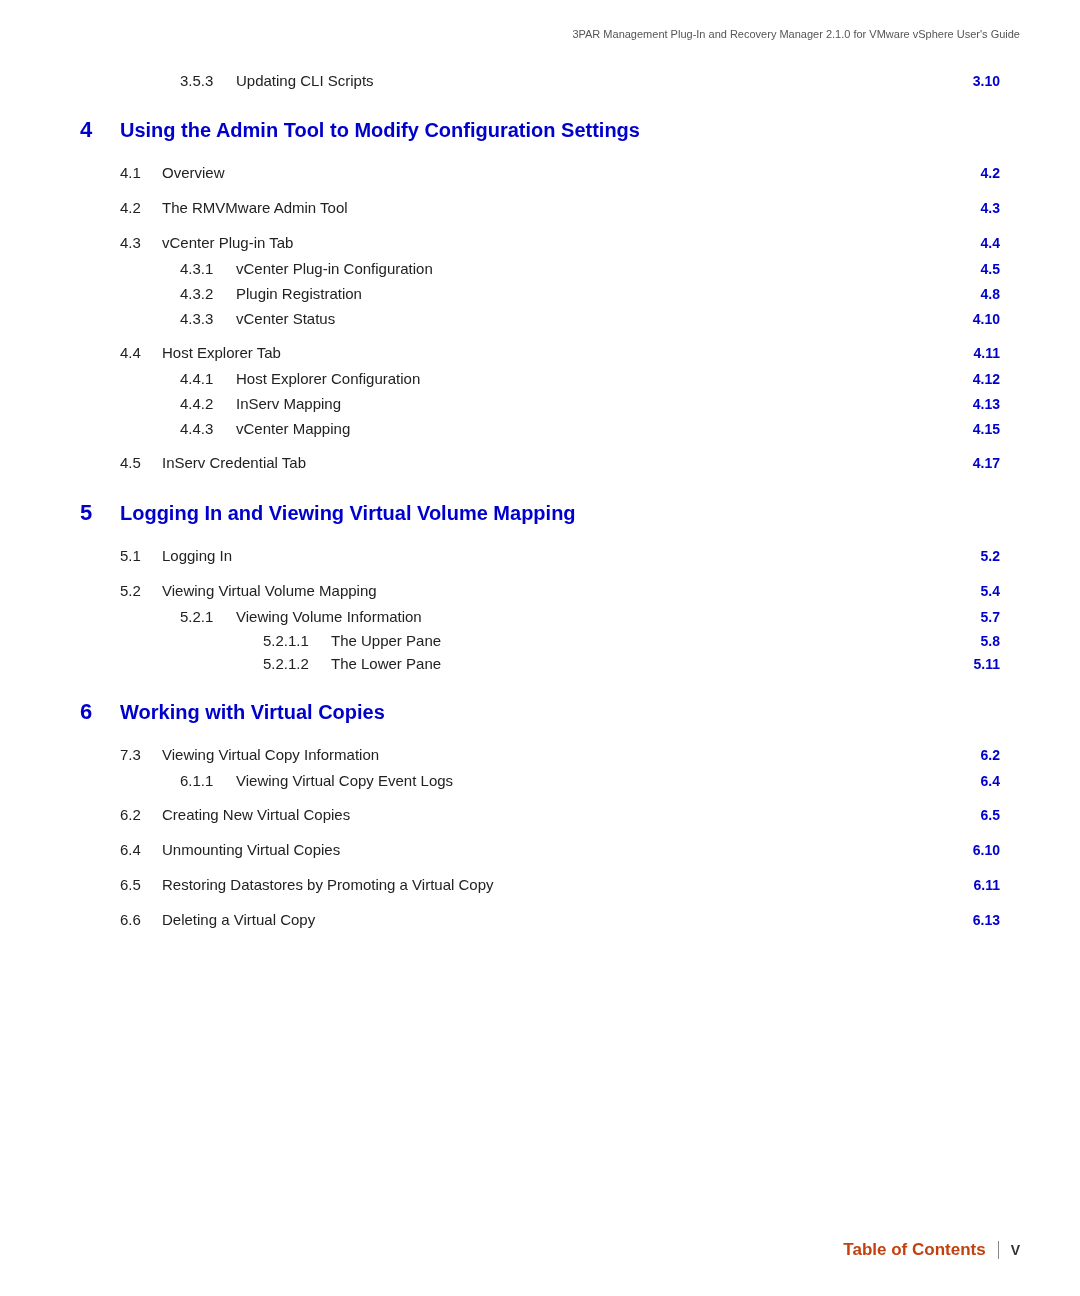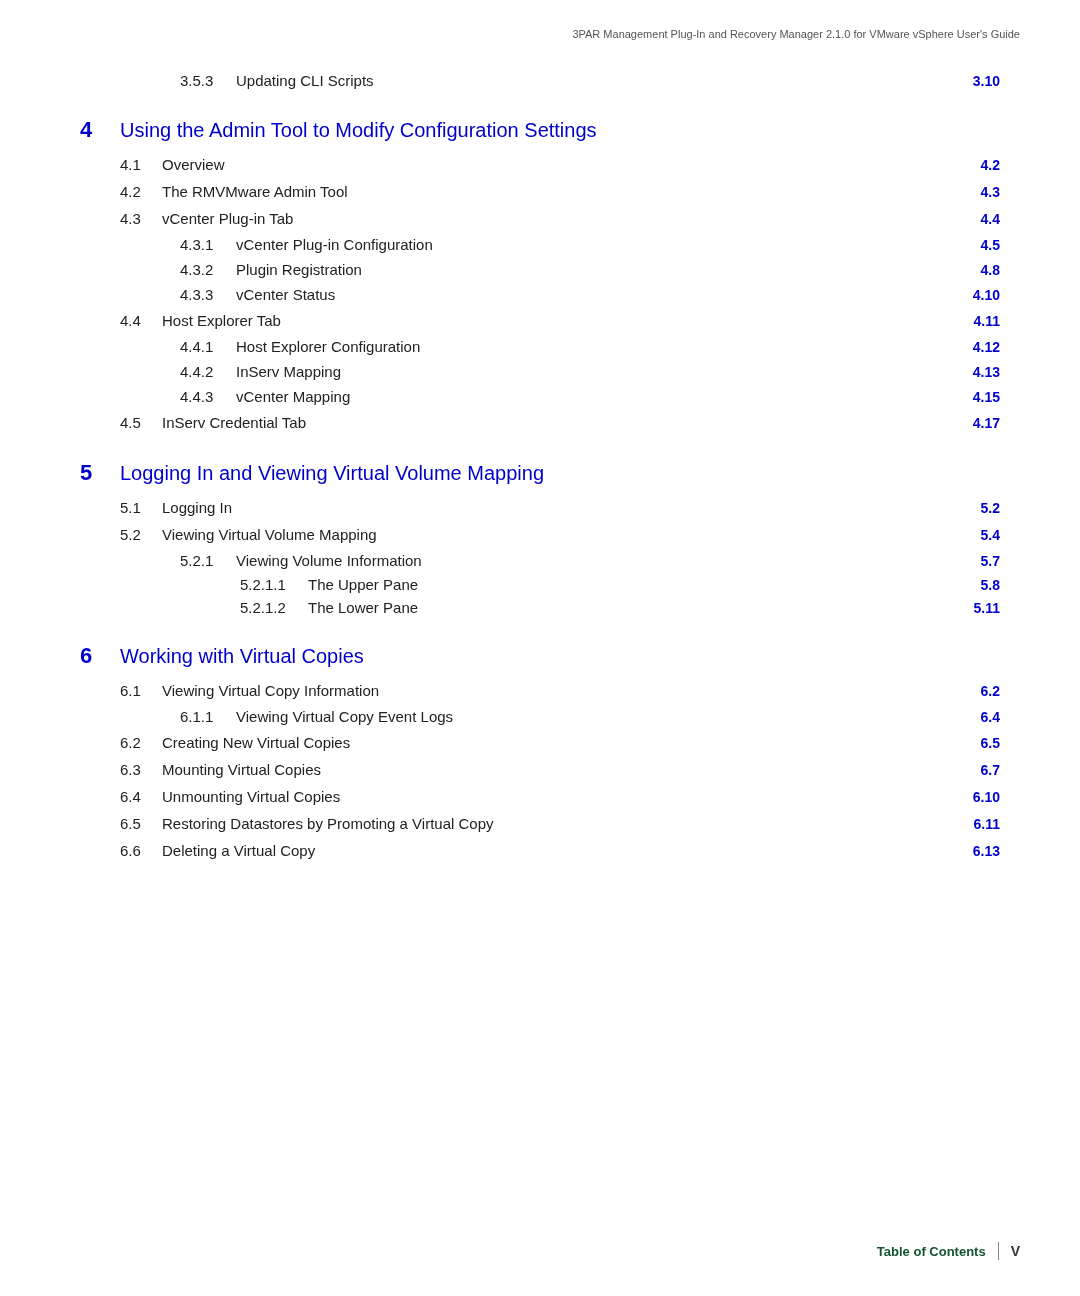--- a/index.html
+++ b/index.html
@@ -71,33 +71,34 @@
 
     .chapter-heading .ch-num {
       color: #0000cc;
       font-weight: bold;
       font-size: 22px;
       min-width: 40px;
     }
 
     .chapter-heading .ch-title {
       color: #0000cc;
-      font-weight: normal;
+      font-weight: bold;
       font-size: 20px;
     }
 
     
     .l1 {
       padding-left: 40px;
       padding-top: 5px;
       padding-bottom: 5px;
     }
 
     .l1 .entry-left {
       gap: 10px;
+      margin-top: 8px;
     }
 
     .l1 .entry-num {
       min-width: 32px;
       color: #222;
     }
 
     
     .l2 {
       padding-left: 100px;
@@ -121,35 +122,36 @@
       padding-bottom: 3px;
     }
 
     .l3 .entry-left {
       gap: 8px;
     }
 
     .l3 .entry-num {
       min-width: 60px;
       color: #222;
+      margin-left: 23px;
     }
 
     .page-footer {
       position: absolute;
       bottom: 36px;
       right: 60px;
       display: flex;
       align-items: center;
       gap: 12px;
     }
 
     .footer-label {
       font-weight: bold;
-      font-size: 13px;
-      color: #14532d;
+      font-size: 17px;
+      color: #c2410c;
     }
 
     .footer-divider {
       width: 1px;
       height: 18px;
       background: #888;
       display: inline-block;
     }
 
     .footer-page {
@@ -292,45 +294,38 @@
           <span class="entry-title">The Lower Pane</span>
         </div>
         <span class="entry-page">5.11</span>
       </div>
     <div class="chapter-heading">
         <span class="ch-num">6&nbsp;&nbsp;</span>
         <span class="ch-title">Working with Virtual Copies</span>
       </div>
     <div class="toc-entry l1">
         <div class="entry-left">
-          <span class="entry-num">6.1</span>
+          <span class="entry-num">7.3</span>
           <span class="entry-title">Viewing Virtual Copy Information</span>
         </div>
         <span class="entry-page">6.2</span>
       </div>
     <div class="toc-entry l2">
         <div class="entry-left">
           <span class="entry-num">6.1.1</span>
           <span class="entry-title">Viewing Virtual Copy Event Logs</span>
         </div>
         <span class="entry-page">6.4</span>
       </div>
     <div class="toc-entry l1">
         <div class="entry-left">
           <span class="entry-num">6.2</span>
           <span class="entry-title">Creating New Virtual Copies</span>
         </div>
         <span class="entry-page">6.5</span>
-      </div>
-    <div class="toc-entry l1">
-        <div class="entry-left">
-          <span class="entry-num">6.3</span>
-          <span class="entry-title">Mounting Virtual Copies</span>
-        </div>
-        <span class="entry-page">6.7</span>
       </div>
     <div class="toc-entry l1">
         <div class="entry-left">
           <span class="entry-num">6.4</span>
           <span class="entry-title">Unmounting Virtual Copies</span>
         </div>
         <span class="entry-page">6.10</span>
       </div>
     <div class="toc-entry l1">
         <div class="entry-left">

